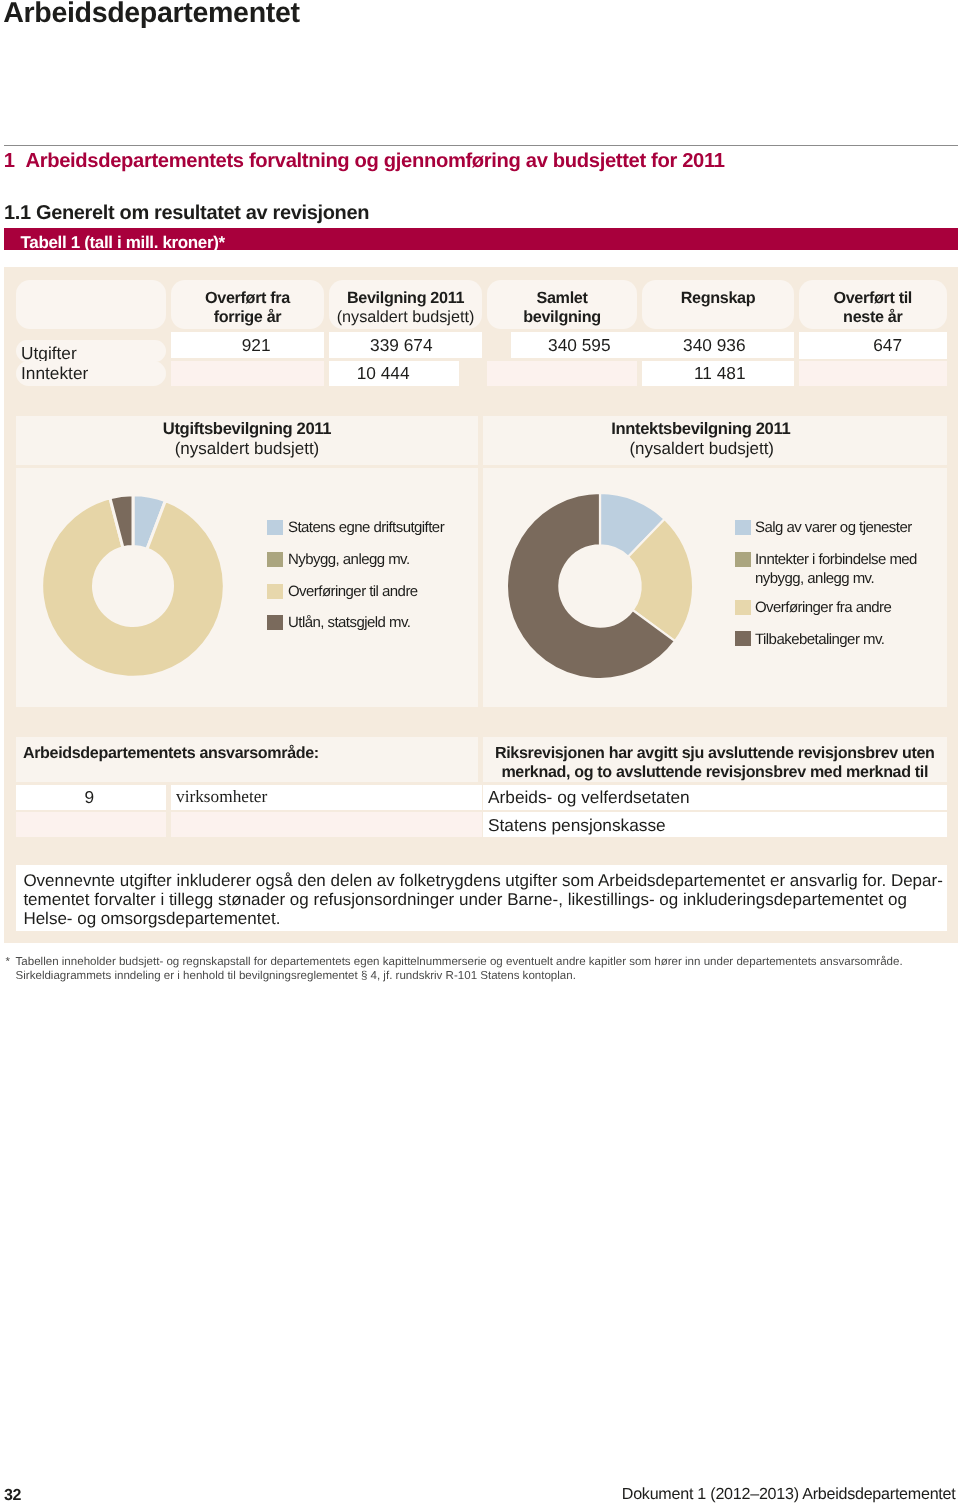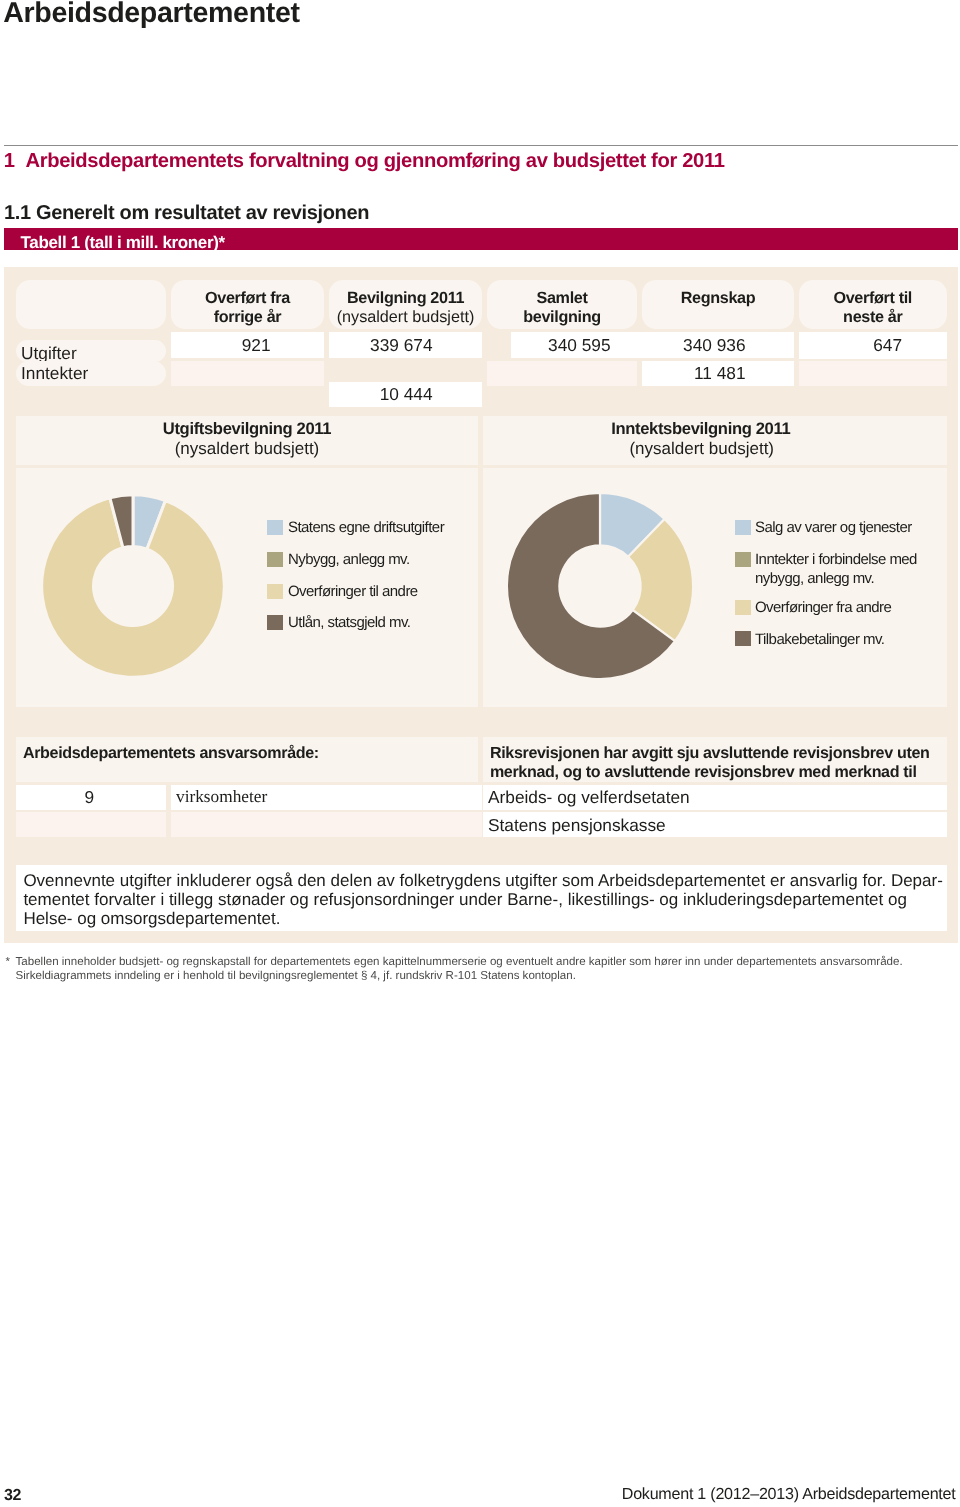--- a/index.html
+++ b/index.html
@@ -122,21 +122,21 @@
       <div class="tx tx-r rl" style="padding-right:48.5px">340 936</div>
       </div>
     <div class="cell c-white" style="left:795px;top:65px;width:147.5px;height:27px;">
       <div class="tx tx-r rl" style="padding-right:44.5px">647</div>
       </div>
 
     <div class="cell c-head" style="left:12px;top:93.5px;width:150px;height:25.5px;">
       <div class="tx rl">Inntekter</div>
     </div>
     <div class="cell c-pink" style="left:167px;top:93.5px;width:153px;height:25.5px;"></div>
-    <div class="cell c-white" style="left:325px;top:93.5px;width:153px;height:25.5px;margin-top:21px;">
+    <div class="cell c-white" style="left:325px;top:93.5px;width:130px;height:25.5px;">
       <div class="tx tx-r rl" style="padding-right:49.5px">10 444</div>
       </div>
     <div class="cell c-pink" style="left:483px;top:93.5px;width:150px;height:25.5px;"></div>
     <div class="cell c-white" style="left:638px;top:93.5px;width:152px;height:25.5px;">
       <div class="tx tx-r rl" style="padding-right:48.5px">11 481</div>
       </div>
     <div class="cell c-pink" style="left:795px;top:93.5px;width:147.5px;height:25.5px;"></div>
 
     <div class="cell c-chart" style="left:12px;top:148.5px;width:462px;height:49px;">
       <div class="tx tx-c t-b ct1">Utgiftsbevilgning 2011</div>
@@ -179,21 +179,21 @@
           <div class="sw" style="left: 0px; top: 132.2px; background: rgb(231, 215, 172);"></div>
           <div class="lg" style="left: 20px; top: 140.735px;">Overføringer fra andre</div>
           <div class="sw" style="left: 0px; top: 163.6px; background: rgb(122, 106, 92);"></div>
           <div class="lg" style="left: 20px; top: 172.135px;">Tilbakebetalinger mv.</div>
         </div>
     </div>
 
     <div class="cell c-chart" style="left:12px;top:470px;width:462px;height:45px;">
       <div class="tx t-b rh">Arbeidsdepartementets ansvarsområde:</div>
     </div>
-    <div class="cell c-chart" style="left:479px;top:470px;width:463.5px;height:45px;">
+    <div class="cell c-chart" style="left:479px;top:470px;width:463.5px;height:45px;text-align:center;">
       <div class="tx t-b rh">Riksrevisjonen har avgitt sju avsluttende revisjonsbrev uten</div>
       <div class="tx t-b rh2">merknad, og to avsluttende revisjonsbrev med merknad til</div>
     </div>
 
     <div class="cell c-white" style="left:12px;top:517.5px;width:150px;height:25px;">
       <div class="tx tx-r rl" style="padding-right:71.8px">9</div>
       </div>
     <div class="cell c-white" style="left:167px;top:517.5px;width:311px;height:25px;font-family:Liberation Serif, serif;">
       <div class="tx rl">virksomheter</div>
       </div>

